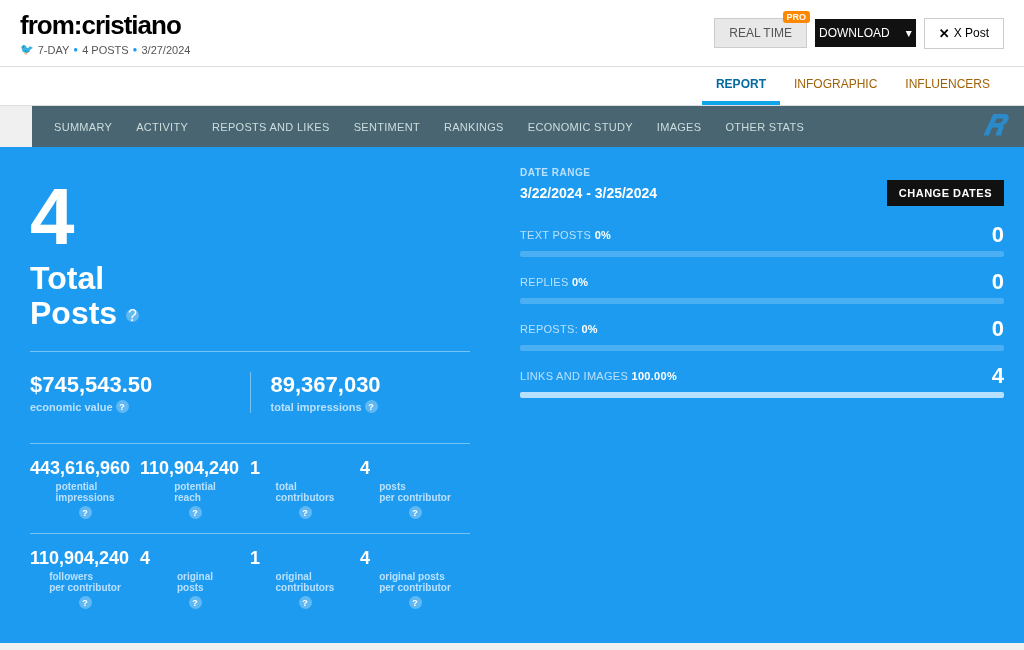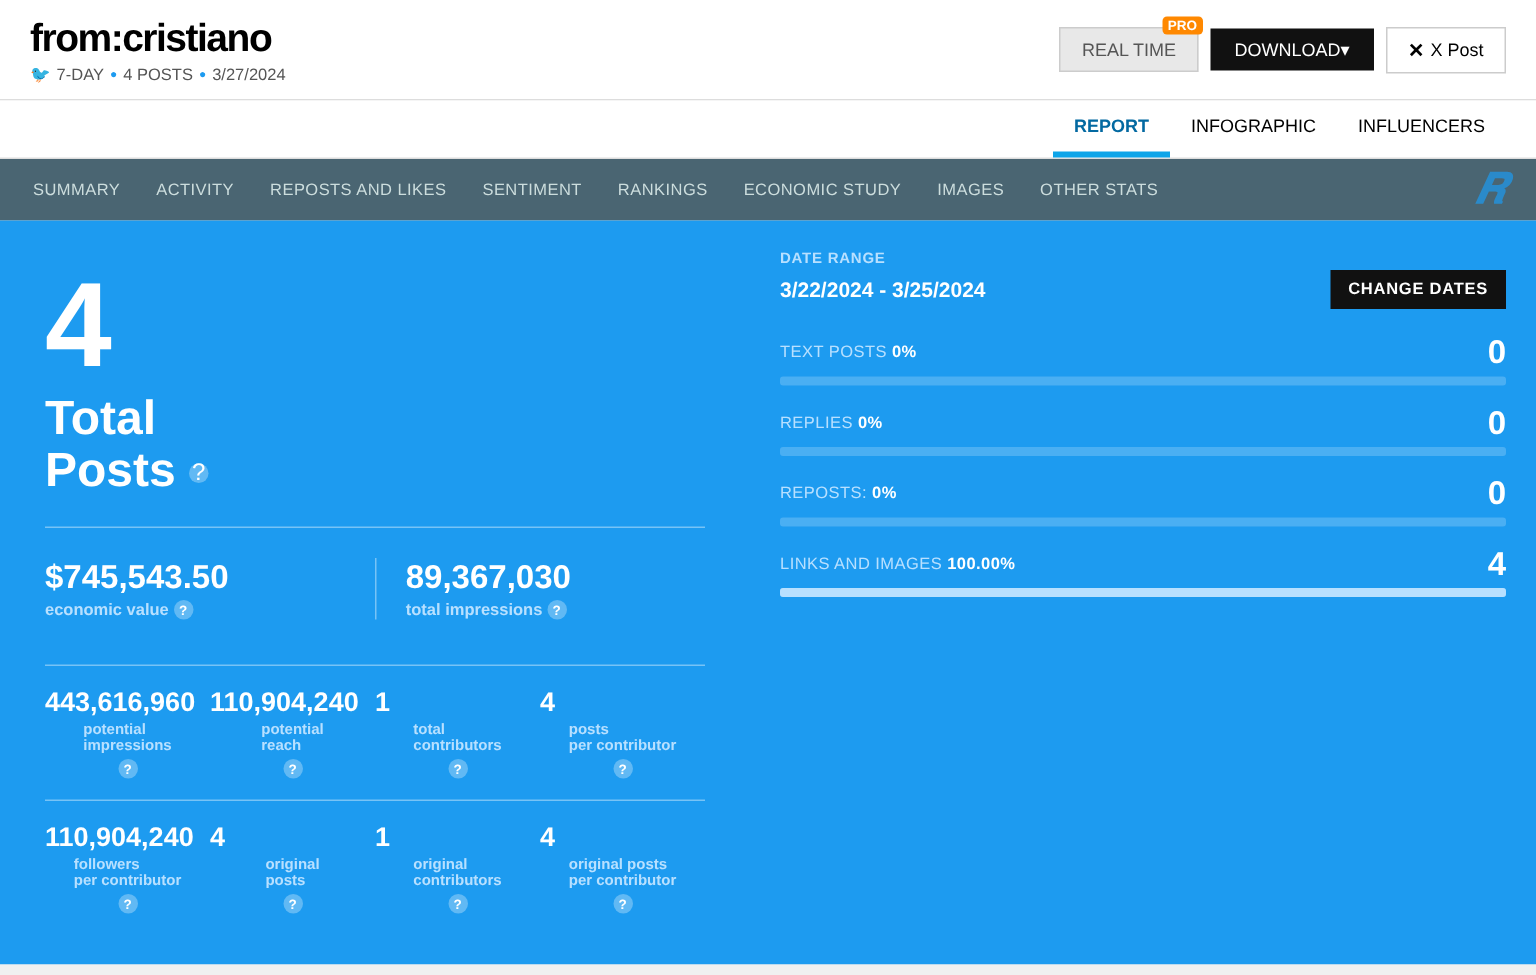--- a/index.html
+++ b/index.html
@@ -6,31 +6,31 @@
     body { font-family: Arial, Helvetica, sans-serif; background: #f0f0f0; font-size: 13px; width: 1024px; }
 
     
     .header { background: #fff; padding: 10px 20px; display: flex; justify-content: space-between; align-items: center; border-bottom: 1px solid #ddd; }
     .logo { font-size: 26px; font-weight: 900; color: #000; letter-spacing: -1px; }
     .header-meta { font-size: 11px; color: #555; margin-top: 2px; display: flex; align-items: center; gap: 4px; }
     .header-meta .dot { color: #1d9bf0; font-size: 8px; }
     .header-actions { display: flex; align-items: center; gap: 8px; }
     .btn-realtime { border: 1px solid #ccc; background: #e8e8e8; padding: 7px 14px; font-size: 12px; cursor: pointer; position: relative; color: #555; }
     .pro-badge { position: absolute; top: -8px; right: -4px; background: #f80; color: #fff; font-size: 9px; font-weight: bold; padding: 1px 4px; border-radius: 3px; }
-    .btn-download { background: #111; color: #fff; border: none; padding: 7px 16px; font-size: 12px; cursor: pointer; display: flex; align-items: center; gap: 0; }
+    .btn-download { background: #111; color: #fff; border: none; padding: 7px 4px; font-size: 12px; cursor: pointer; display: flex; align-items: center; gap: 16px; }
     .btn-xpost { border: 1px solid #ccc; background: #fff; padding: 7px 14px; font-size: 12px; cursor: pointer; display: flex; align-items: center; gap: 4px; }
     .x-icon { font-weight: bold; font-size: 13px; }
 
     
     .top-nav { background: #fff; padding: 0 20px; display: flex; justify-content: flex-end; border-bottom: 1px solid #ddd; }
-    .top-nav-item { padding: 10px 14px; font-size: 12px; color: #000000; cursor: pointer; text-decoration: none; }
+    .top-nav-item { padding: 10px 14px; font-size: 12px; color: #a16207; cursor: pointer; text-decoration: none; }
     .top-nav-item.active { color: #0369a1; border-bottom: 4px solid #0ea5e9; font-weight: bold; }
 
     
-    .sub-nav { background: #4a6572; display: flex; align-items: center; padding: 0 10px; }
+    .sub-nav { background: #4a6572; display: flex; align-items: center; padding: 0 10px; margin-left: 32px; }
     .sub-nav-item { color: #cdd; font-size: 11px; padding: 10px 12px; cursor: pointer; text-transform: uppercase; letter-spacing: 0.3px; }
     .sub-nav-logo { margin-left: auto; color: #1d9bf0; font-size: 22px; font-weight: bold; opacity: 0.7; }
 
     
     .main { background: #1d9bf0; display: flex; min-height: 480px; }
 
     
     .left-panel { padding: 30px 30px 20px 30px; width: 500px; flex-shrink: 0; }
     .total-posts-number { font-size: 80px; font-weight: 900; color: #fff; line-height: 1; }
     .total-posts-label { font-size: 32px; font-weight: 900; color: #fff; line-height: 1.1; margin-top: 4px; }

